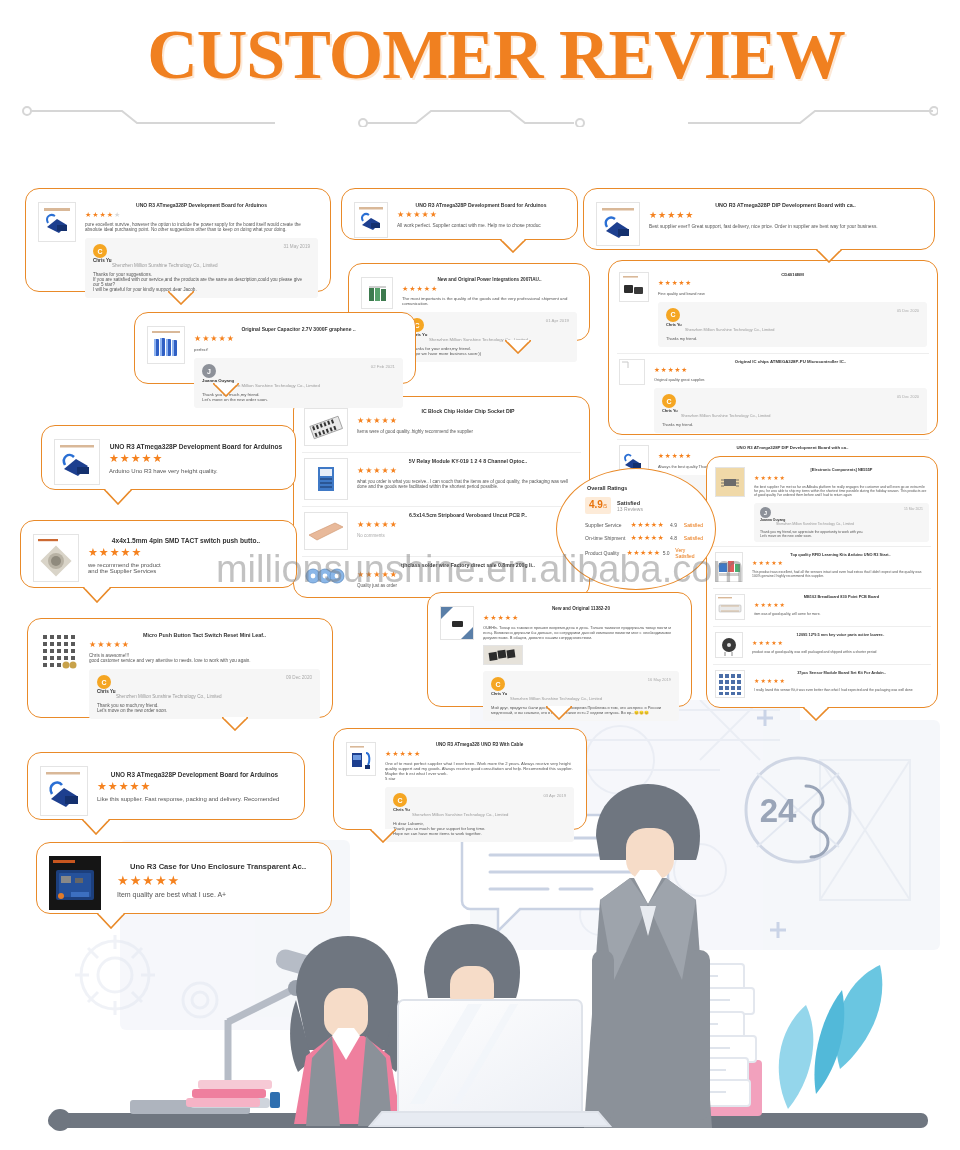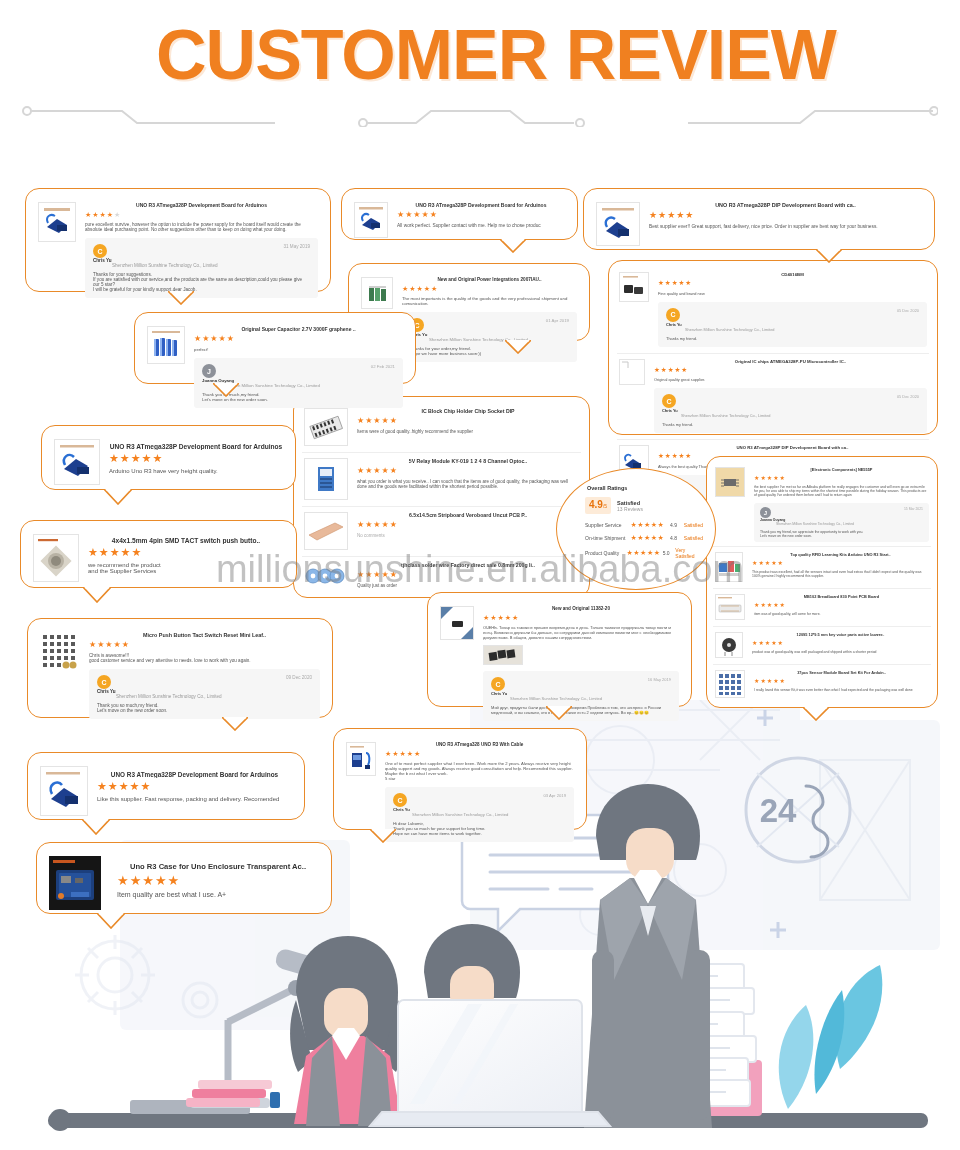--- a/index.html
+++ b/index.html
@@ -14,21 +14,21 @@
   }
 
   
   #header { position:absolute; left:0; top:0; width:960px; height:150px; }
   #page-title {
     position:absolute; left:0; top:18px; width:960px;
     text-align:center;
     font-size:70px; line-height:74px;
     font-weight:bold; letter-spacing:-1px;
     color:#F08020;
-    font-family:Liberation Sans, sans-serif;
+    font-family:Liberation Serif, serif;
     text-shadow:2px 2px 0 rgba(240,128,32,0.18);
     padding-left:32px;
   }
   .deco-line { position:absolute; height:20px; }
   .deco-line svg { display:block; }
 
   
   .bubble {
     position:absolute;
     background:#fff;

